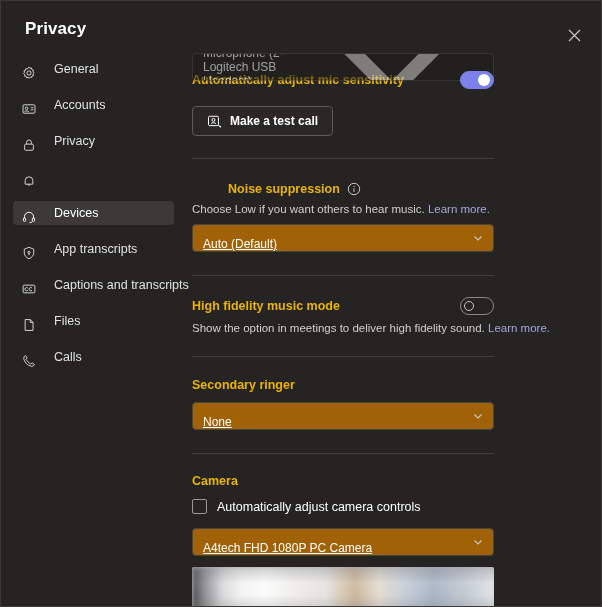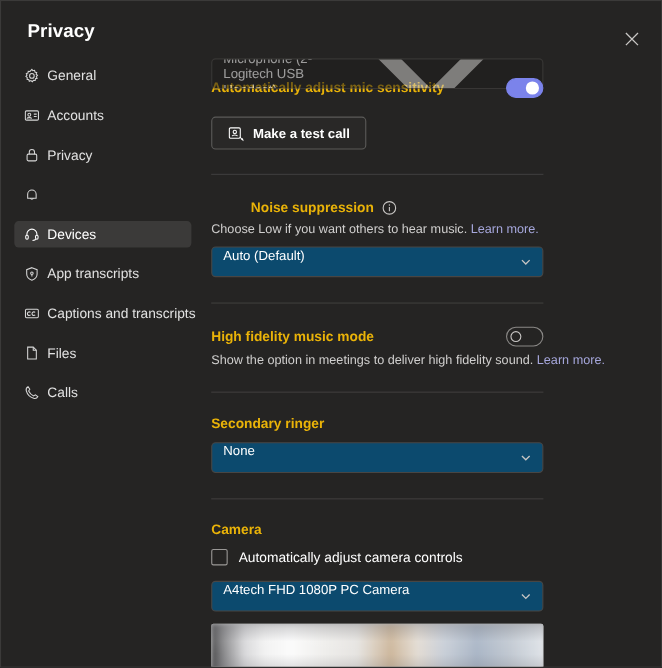--- a/index.html
+++ b/index.html
@@ -48,22 +48,22 @@
   .sidebar-title {
     font-size: 17px;
     font-weight: bold;
     color: #ffffff;
     padding: 0 0 18px 24px;
     letter-spacing: 0.1px;
   }
   .nav-list { list-style: none; padding: 0 12px 0 12px; }
   .nav-item {
     display: flex;
-    align-items: center;
-    gap: 6px;
+    align-items: flex-end;
+    gap: 17px;
     height: 24px;
     padding: 0 8px;
     margin-bottom: 0px;
     border-radius: 4px;
     cursor: pointer;
     color: #e1e1e1;
     font-size: 12.5px;
     line-height: 24px;
   }
   .nav-item + .nav-item { margin-top: 0px; }
@@ -109,29 +109,30 @@
     color: #a6a7dc;
     text-decoration: none;
     cursor: pointer;
   }
 
   
   .dropdown {
     position: relative;
     width: 302px;
     height: 28px;
-    background: #0c4a6e;
+    background: #a16207;
     border: 1px solid #484644;
     border-radius: 4px;
     display: flex;
-    align-items: flex-start;
+    align-items: flex-end;
     padding: 0 28px 0 10px;
     font-size: 12px;
     color: #ffffff;
     cursor: pointer;
+    text-decoration: underline;
   }
   .dropdown .chev {
     position: absolute;
     right: 9px;
     top: 50%;
     transform: translateY(-50%);
     width: 12px;
     height: 12px;
   }
 

